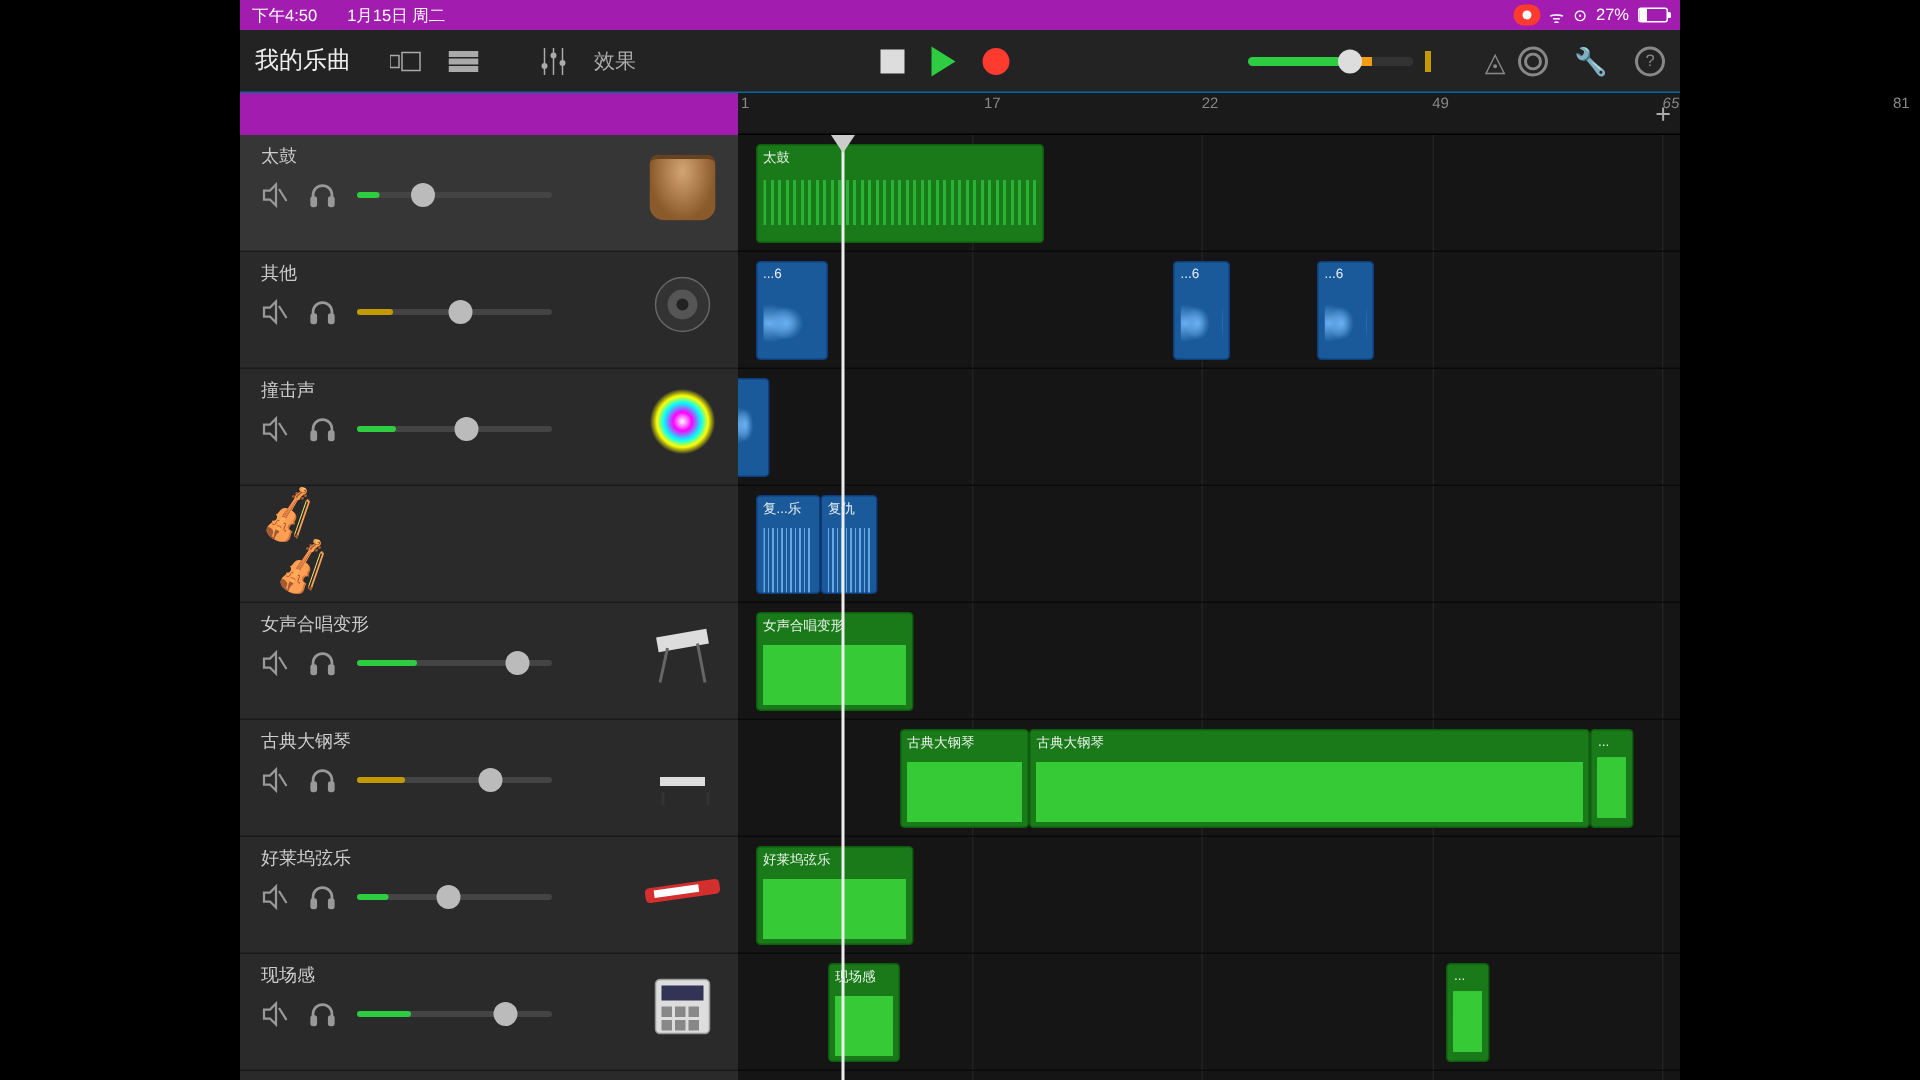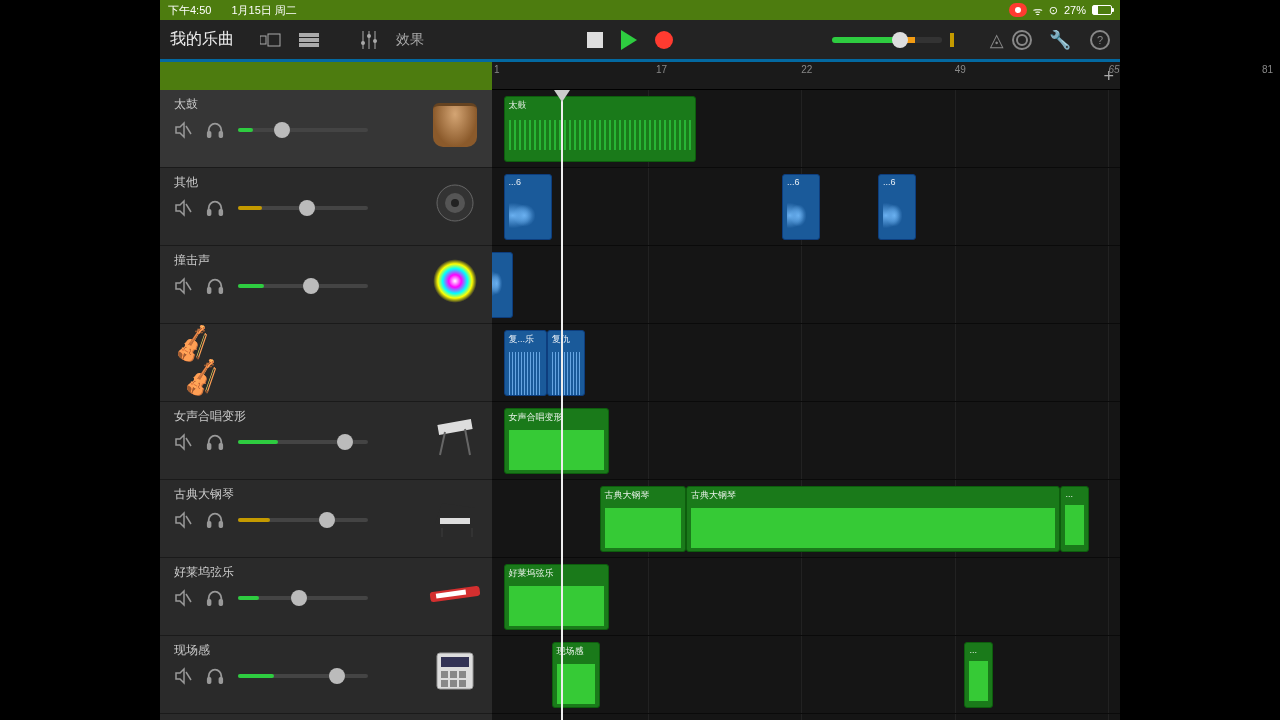--- a/index.html
+++ b/index.html
@@ -1,29 +1,29 @@
 <!DOCTYPE html>
 <html><head>
 <meta charset="utf-8">
 <style>
 * { margin: 0; padding: 0; box-sizing: border-box; font-family: -apple-system, "Helvetica Neue", Arial, sans-serif; }
 body { width: 1280px; height: 720px; background: #000; overflow: hidden; color: #ccc; }
-.container { position: absolute; left: 160px; top: 0; width: 960px; height: 608px; background: #4d7c0f; }
+.container { position: absolute; left: 160px; top: 0; width: 960px; height: 608px; background: #a21caf; }
 
 
 .status-bar { height: 20px; display: flex; align-items: center; padding: 0 8px; font-size: 11px; color: #fff; }
 .status-bar .right { margin-left: auto; display: flex; align-items: center; gap: 6px; }
 .rec-indicator { width: 18px; height: 14px; background: #ff3b30; border-radius: 8px; display:flex;align-items:center;justify-content:center; }
 .rec-indicator::after { content:""; width:6px;height:6px;background:#fff;border-radius:50%; }
 .battery { width: 20px; height: 10px; border: 1px solid #fff; border-radius: 2px; position: relative; }
 .battery::after { content:""; position:absolute; right:-3px; top:2px; width:2px; height:4px; background:#fff; border-radius:0 1px 1px 0; }
 .battery .fill { height:100%; background:#fff; width:27%; }
 
 
-.toolbar { height: 42px; display: flex; align-items: center; padding: 0 10px; gap: 8px; background: #232323; border-bottom: 3px solid #0369a1; }
+.toolbar { height: 42px; display: flex; align-items: center; padding: 0 10px; gap: 8px; background: #232323; border-bottom: 1px solid #0369a1; }
 .toolbar .title { font-size: 16px; color: #eee; margin-right: 14px; }
 .tb-btn { width: 30px; height: 26px; display:flex; align-items:center; justify-content:center; color:#aaa; }
 .tb-btn.fx { width:auto; font-size:14px; padding:0 4px; }
 .spacer { flex: 1; }
 .transport { display:flex; gap:18px; align-items:center; }
 .btn-stop { width:16px;height:16px;background:#ddd; }
 .btn-play { width:0;height:0;border-left:16px solid #2ecc40;border-top:10px solid transparent;border-bottom:10px solid transparent; }
 .btn-rec { width:18px;height:18px;background:#ff3b30;border-radius:50%; }
 .master-vol { width:110px; height:6px; border-radius:3px; position:relative; background: linear-gradient(to right, #2ecc40 0%, #2ecc40 55%, #f39c12 55%, #f39c12 75%, #333 75%, #333 100%); }
 .master-vol .knob { position:absolute; top:-5px; width:16px;height:16px;background:#ddd;border-radius:50%; left:55%; }

